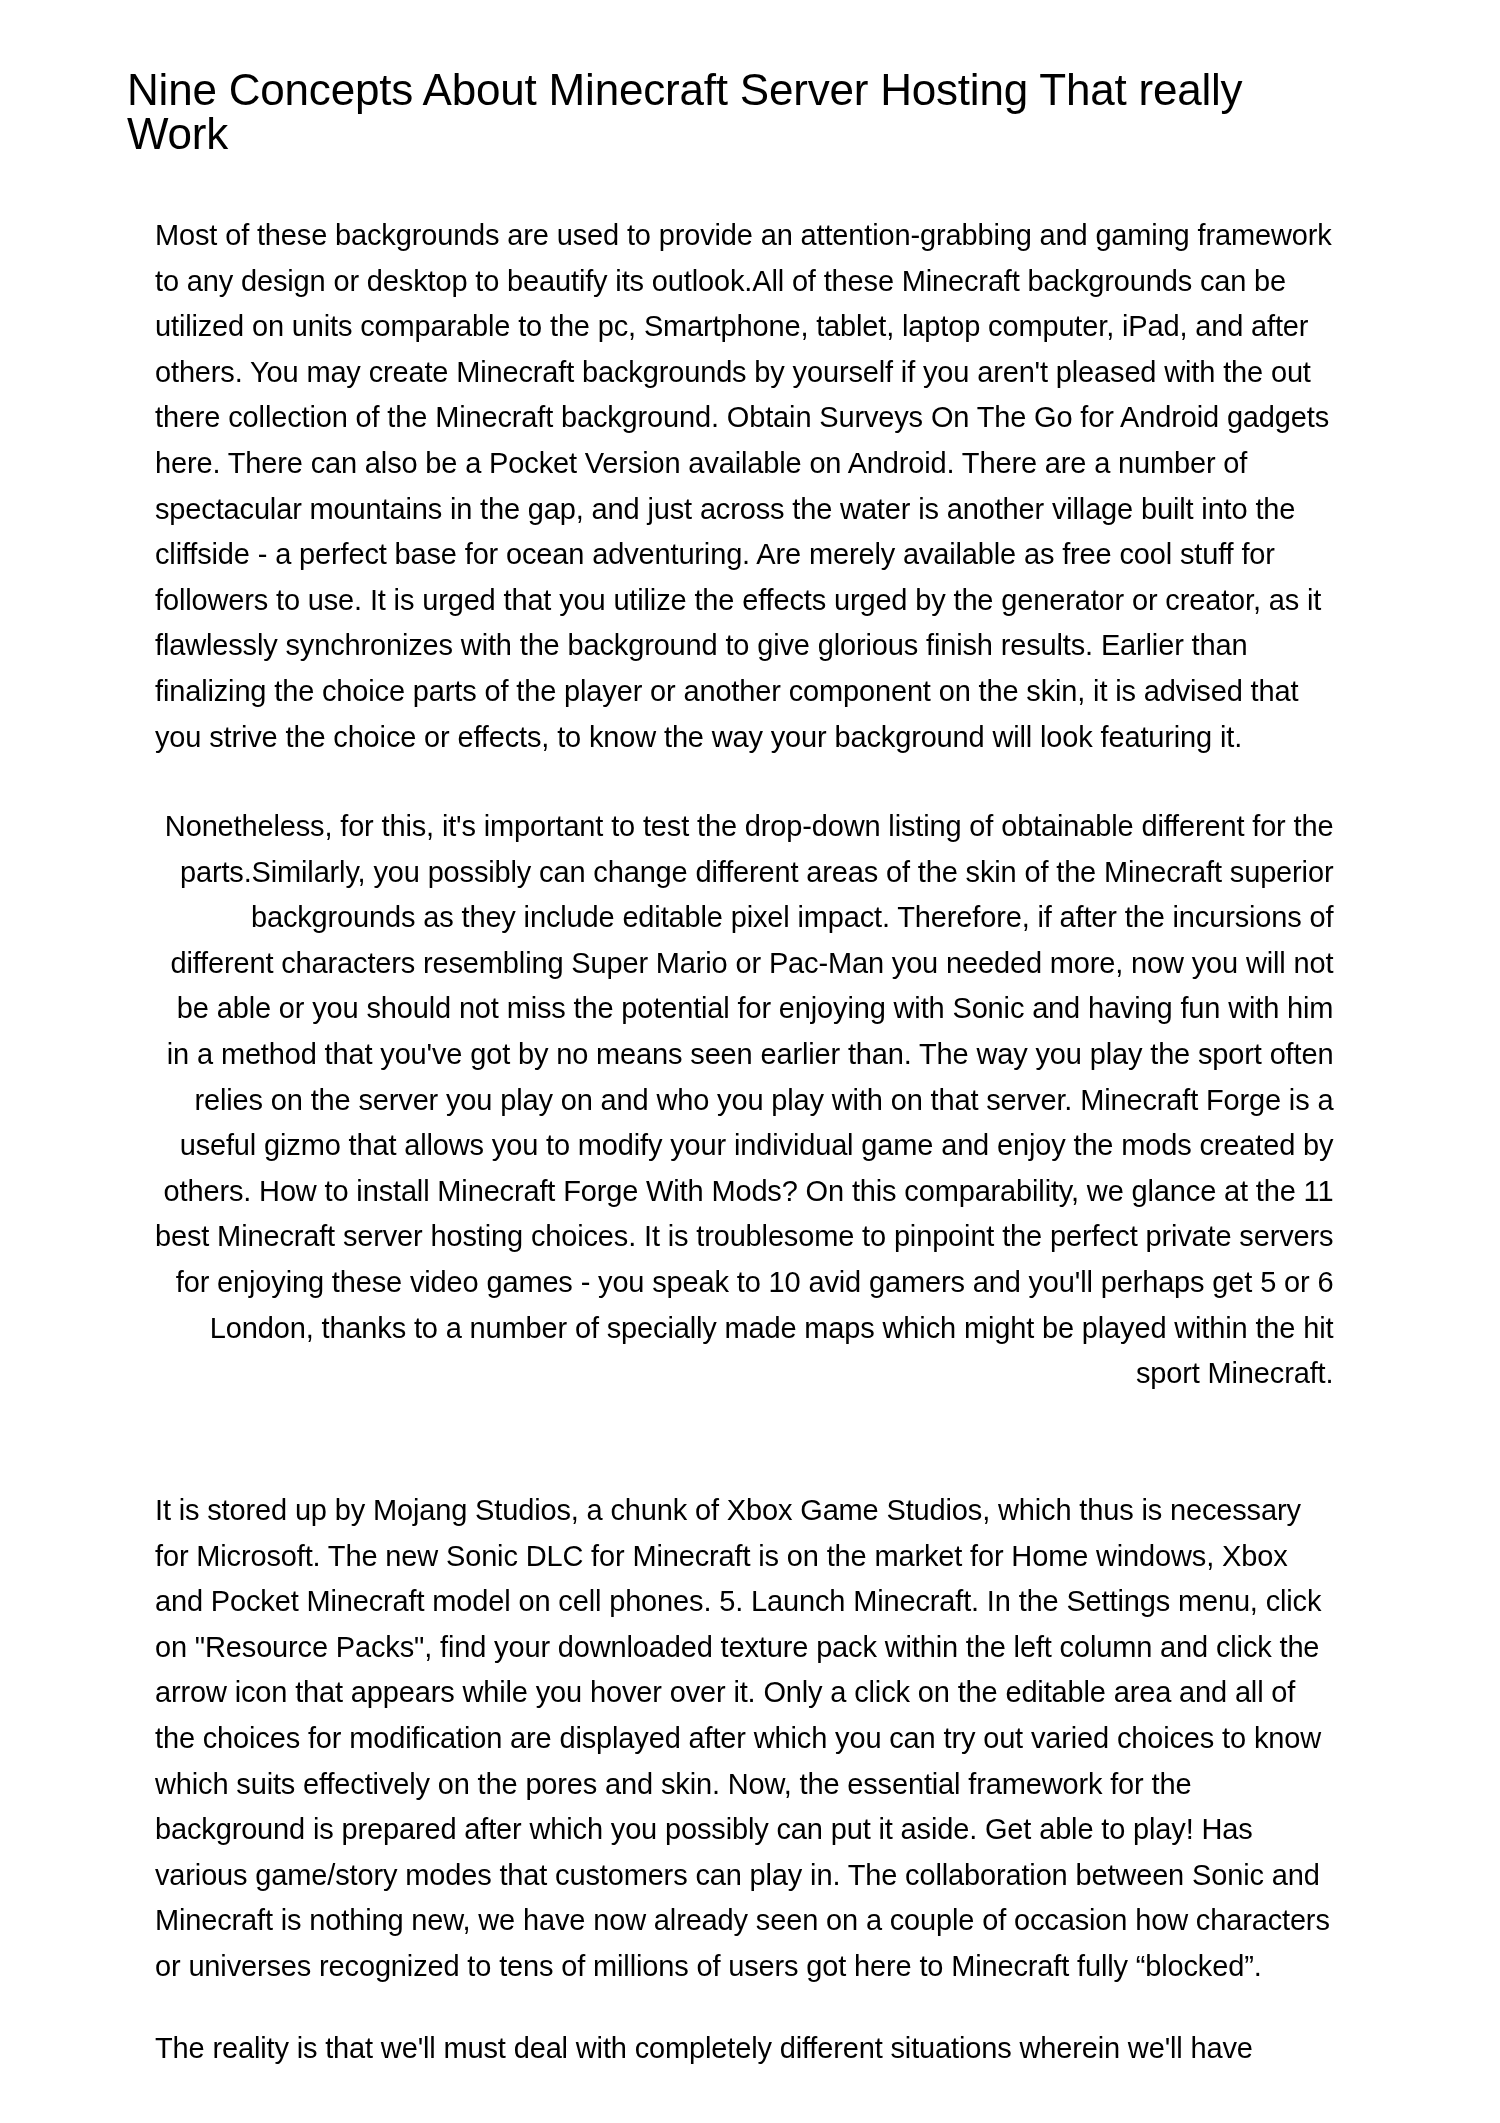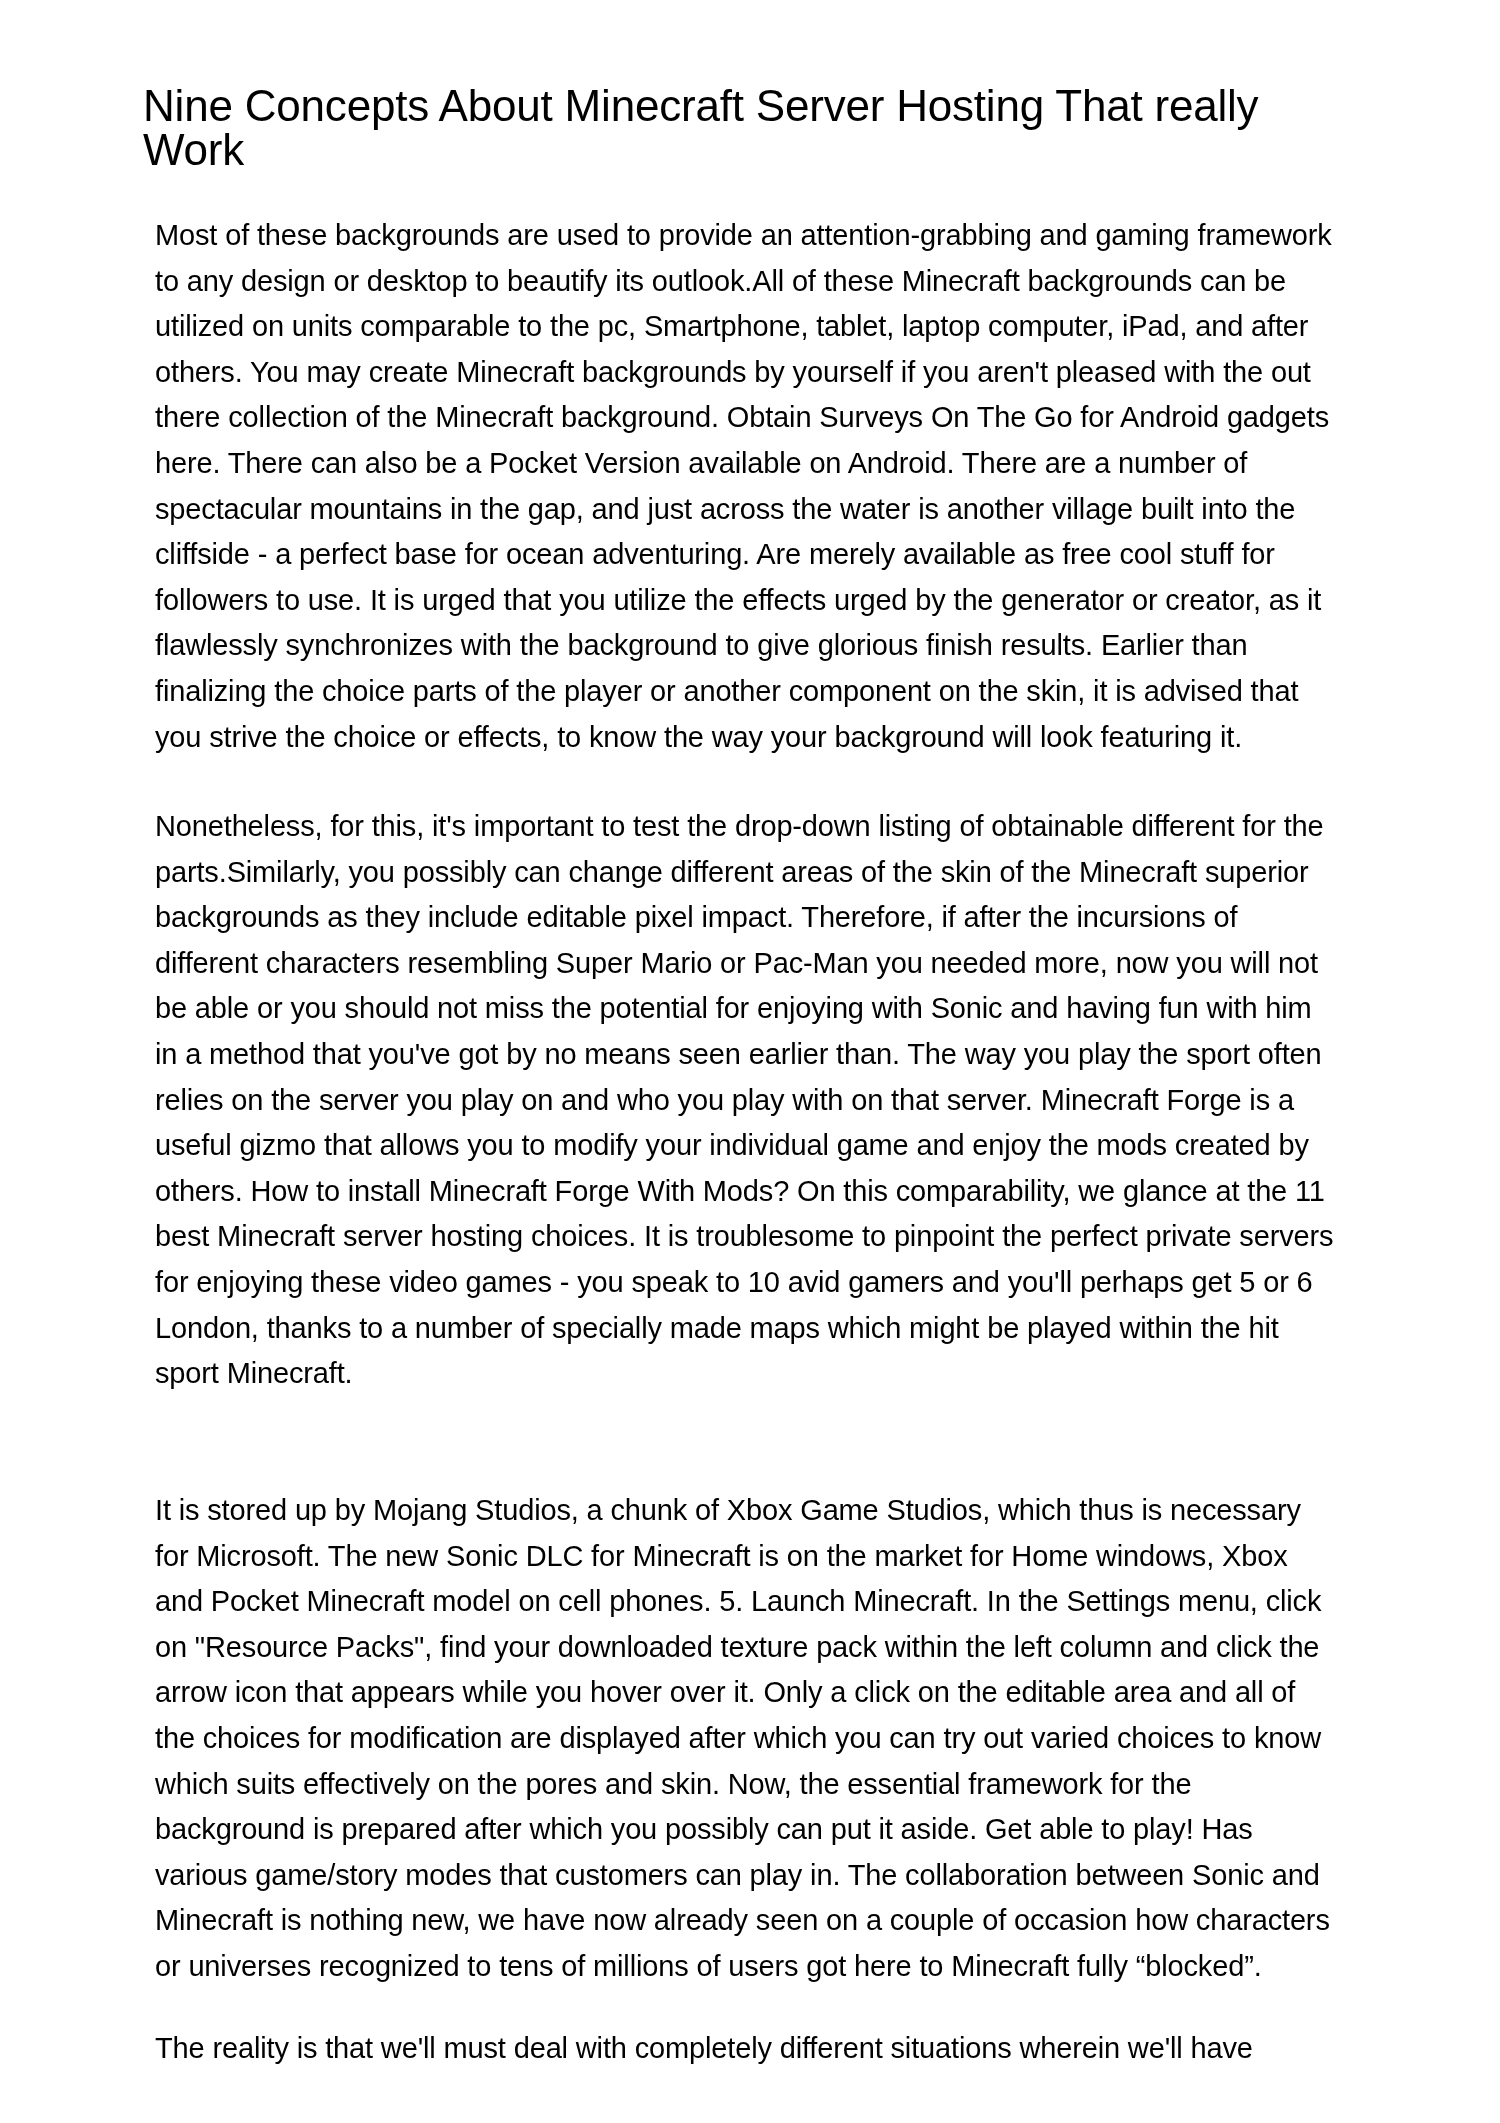--- a/index.html
+++ b/index.html
@@ -18,40 +18,40 @@
   .page {
     position: absolute;
     left: 127px;
     top: 0;
     width: 1260px;
   }
   .title {
     position: absolute;
     top: 68px;
     left: 0;
-    margin: 16px;
+    margin: 0;
     font-weight: normal;
     font-size: 44px;
     line-height: 44px;
     white-space: nowrap;
     letter-spacing: -0.2px;
   }
   .title .tline { display: block; }
   .para {
     position: absolute;
     left: 0;
     margin: 0;
     font-size: 29px;
     line-height: 45.6px;
     white-space: nowrap;
     letter-spacing: -0.15px;
   }
   .para .line { display: block; height: 45.6px; margin-left: 28px; }
   #p1 { top: 213px; }
-  #p2 { top: 804px; }
+  #p2 { top: 804px; text-align: right; }
   #p3 { top: 1488px; }
   #p4 { top: 2026px; }
 </style>
 </head>
 <body>
 
 <div class="page">
 
   <h1 class="title">
     <span class="tline">Nine Concepts About Minecraft Server Hosting That really</span>

